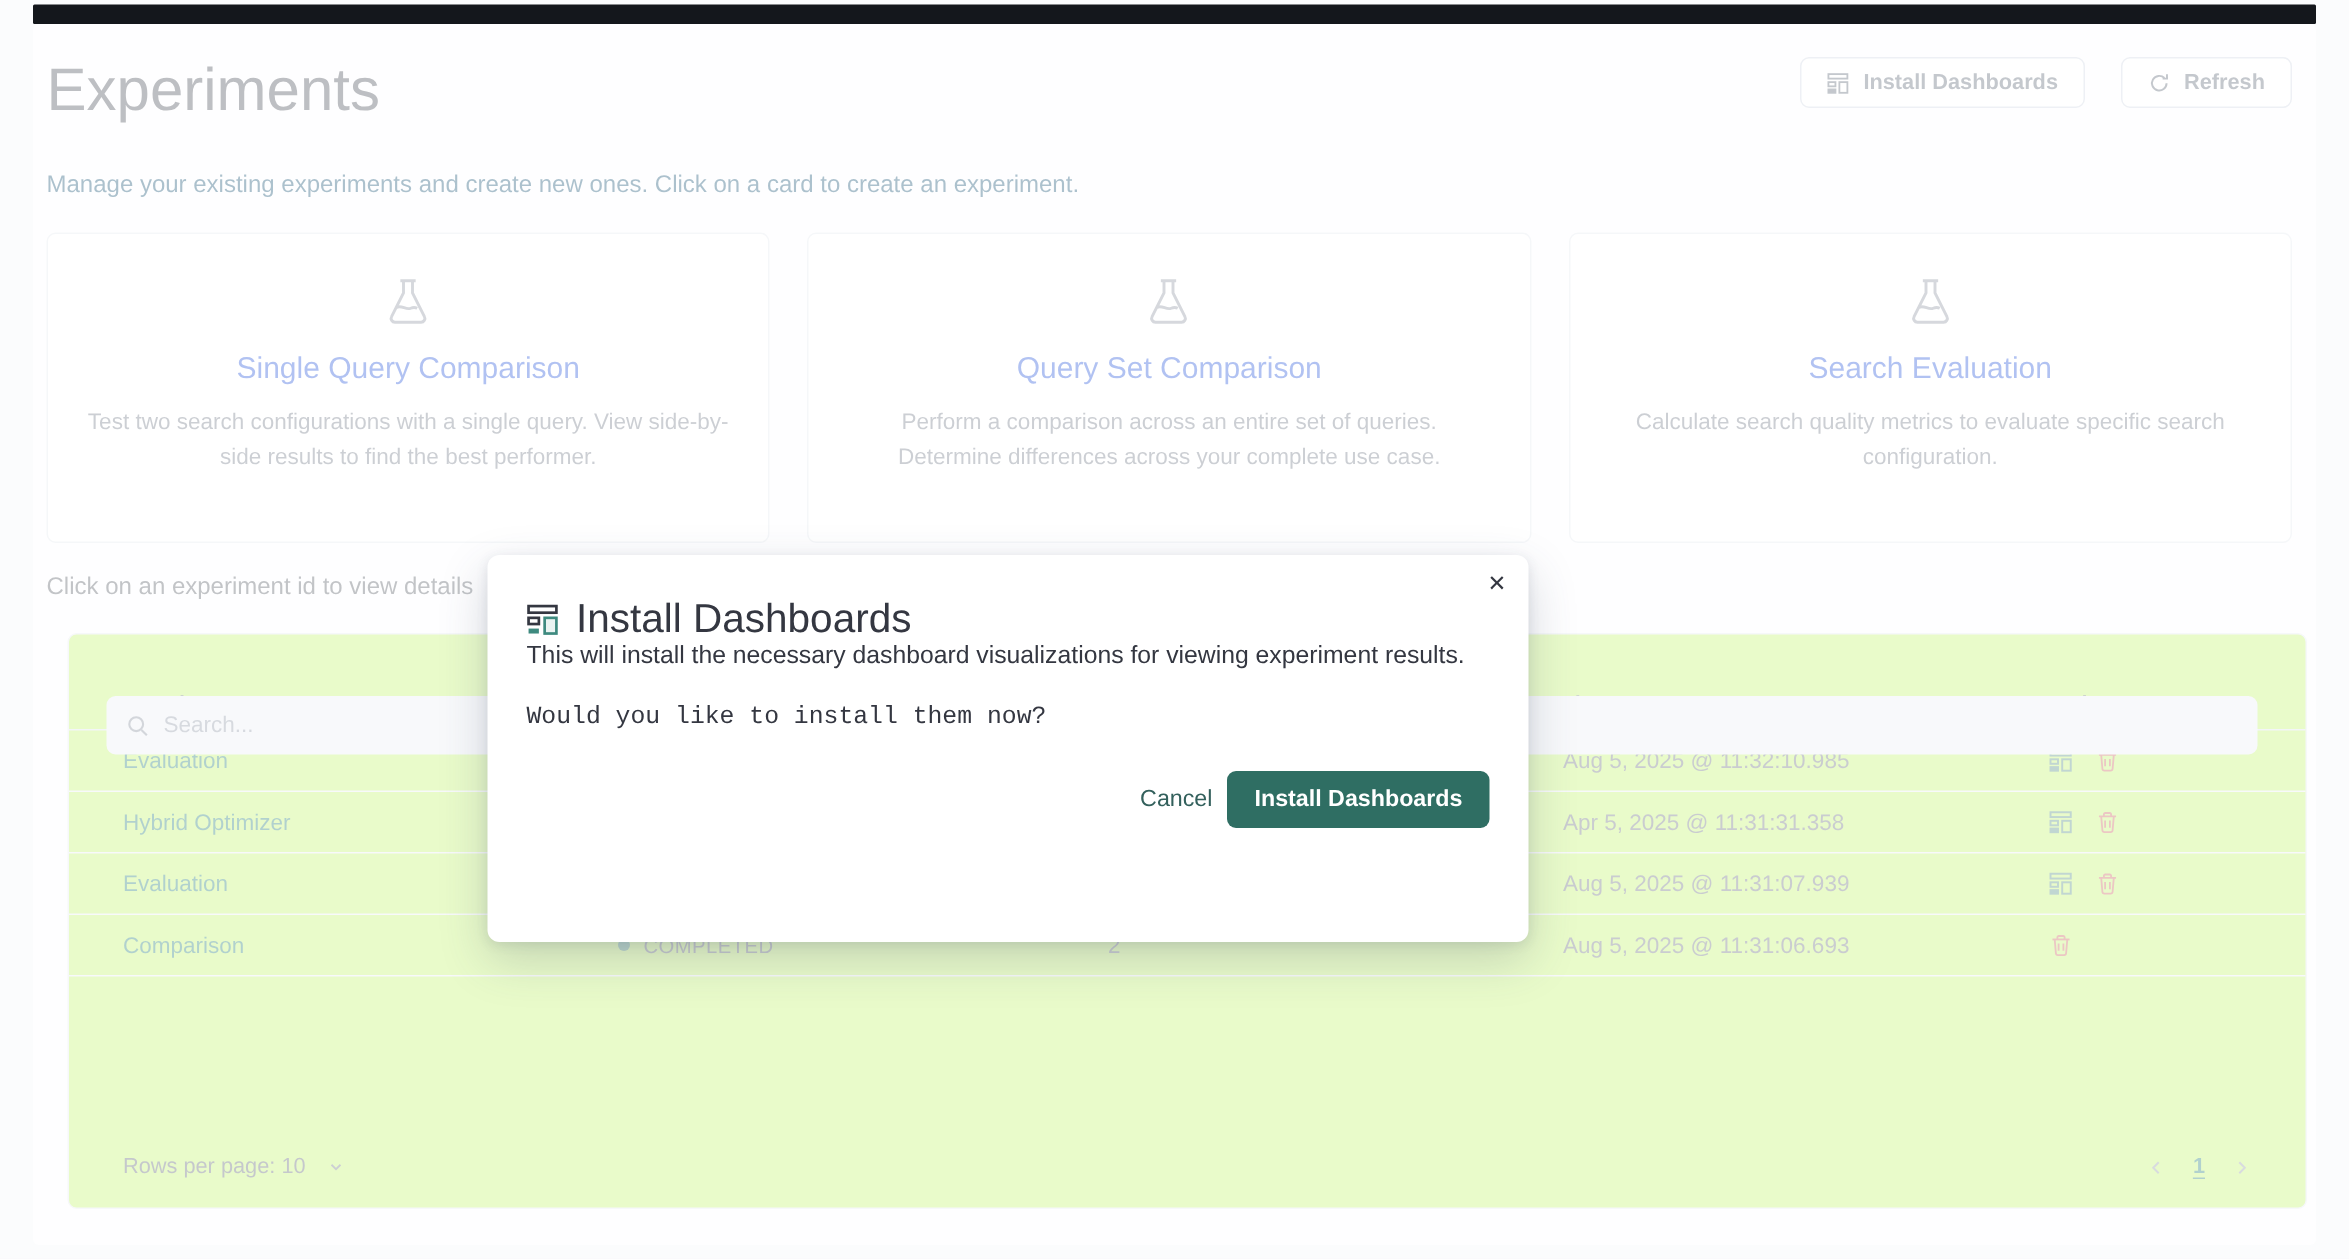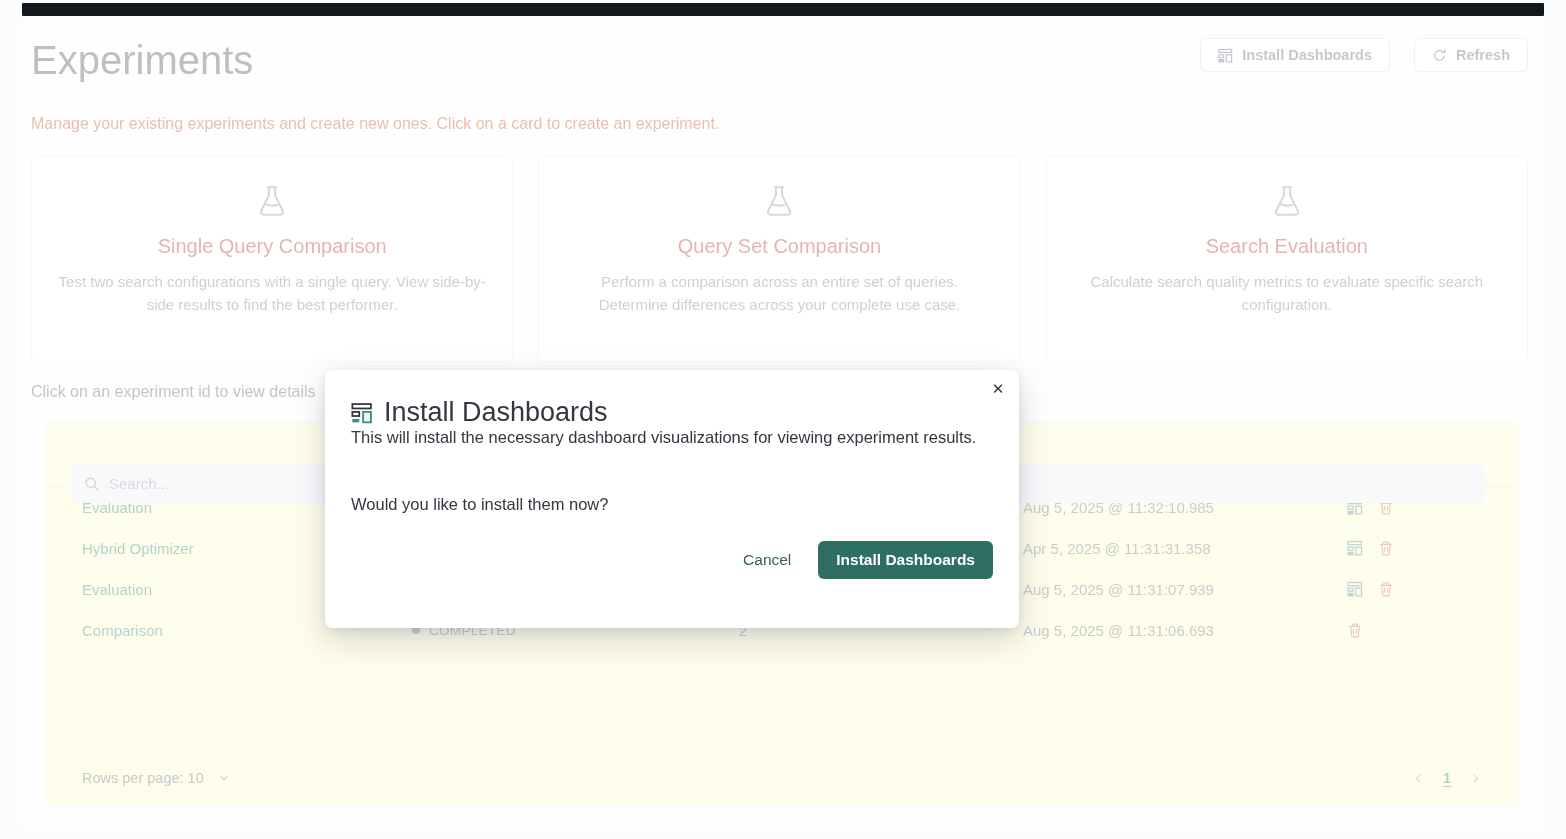--- a/index.html
+++ b/index.html
@@ -32,44 +32,44 @@
   .btn-outline {
     height: 34px; padding: 0 17px; background: #fff;
     border: 1px solid #ccd4e0; border-radius: 6px;
     display: inline-flex; align-items: center; gap: 9px;
     font-size: 14.5px; font-weight: 600; color: #535e6e; cursor: pointer;
     font-family: inherit;
   }
   .btn-outline svg { width: 15px; height: 15px; }
   .page-subtitle {
     position: absolute; left: 9px; top: 99px;
-    font-size: 16px; color: #c2410c;
+    font-size: 16px; color: #0c4a6e;
   }
   
   .cards {
     position: absolute; left: 9px; right: 16px; top: 139px;
     display: flex; gap: 25px;
   }
   .card {
     flex: 1; height: 207px; background: #fff;
     border: 1px solid #e2e7ee; border-radius: 6px;
     display: flex; flex-direction: column; align-items: center;
     padding: 27px 26px 0 26px; text-align: center; cursor: pointer;
   }
   .card .flask { width: 36px; height: 36px; color: #868e9b; }
-  .card h3 { margin-top: 16px; font-size: 20px; font-weight: 500; color: #b91c1c; }
+  .card h3 { margin-top: 16px; font-size: 20px; font-weight: 500; color: #1d4ed8; }
   .card p { margin-top: 12px; font-size: 15px; line-height: 1.55; color: #6b London7380; color: #6b7380; }
   .table-intro {
     position: absolute; left: 9px; top: 367px;
     font-size: 16px; color: #4c525c;
   }
   
   .table-panel {
-    position: absolute; left: 23px; right: 25px; top: 406px; height: 384px;
-    background: #fef9c3; border: 1px solid #e5e9f0; border-radius: 6px;
+    position: absolute; left: 23px; right: 6px; top: 406px; height: 384px;
+    background: #bef264; border: 1px solid #e5e9f0; border-radius: 6px;
   }
   .search-wrap {
     position: absolute; left: 25px; right: 32px; top: 41px; height: 39px;
     background: #e9edf3; border-radius: 6px;
     display: flex; align-items: center; padding: 0 13px; gap: 9px;
   }
   .search-wrap svg { width: 16px; height: 16px; color: #7e8795; flex: none; }
   .search-wrap input {
     flex: 1; border: none; outline: none; background: transparent;
     font-size: 15px; color: #343741; font-family: inherit;
@@ -124,23 +124,23 @@
     position: absolute; top: 8px; right: 10px; width: 22px; height: 22px;
     display: flex; align-items: center; justify-content: center;
     font-size: 15px; color: #343741; cursor: pointer; background: none; border: none;
     font-family: inherit;
   }
   .modal-head { display: flex; align-items: center; gap: 11px; }
   .modal-head svg { width: 22px; height: 22px; flex: none; }
   .modal-head h2 { font-size: 27px; font-weight: 400; color: #343741; }
   .modal-body p { font-size: 16.5px; color: #343741; }
   .modal-body p:first-child { }
-  .modal-body p + p { margin-top: 48px; }
+  .modal-body p + p { margin-top: 21px; font-family: Liberation Mono, monospace; }
   .modal-foot {
-    margin-top: 27px; display: flex; justify-content: flex-end; align-items: center; gap: 27px;
+    margin-top: 27px; display: flex; justify-content: flex-end; align-items: center; gap: 10px;
   }
   .btn-cancel {
     background: none; border: none; font-size: 15.5px; font-weight: 500;
     color: #33605c; cursor: pointer; font-family: inherit;
   }
   .btn-confirm {
     height: 38px; padding: 0 18px; background: #2f6e63; color: #fff;
     border: none; border-radius: 6px; font-size: 15.5px; font-weight: 700;
     cursor: pointer; font-family: inherit;
   }

